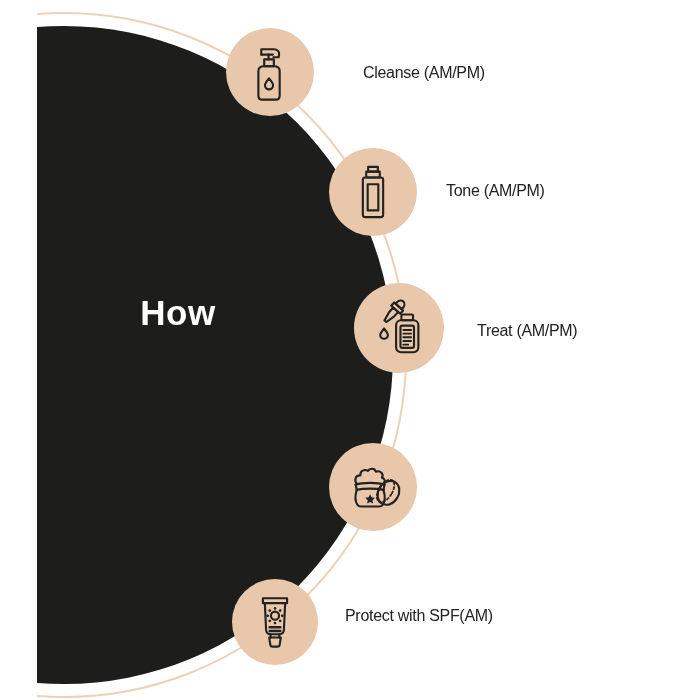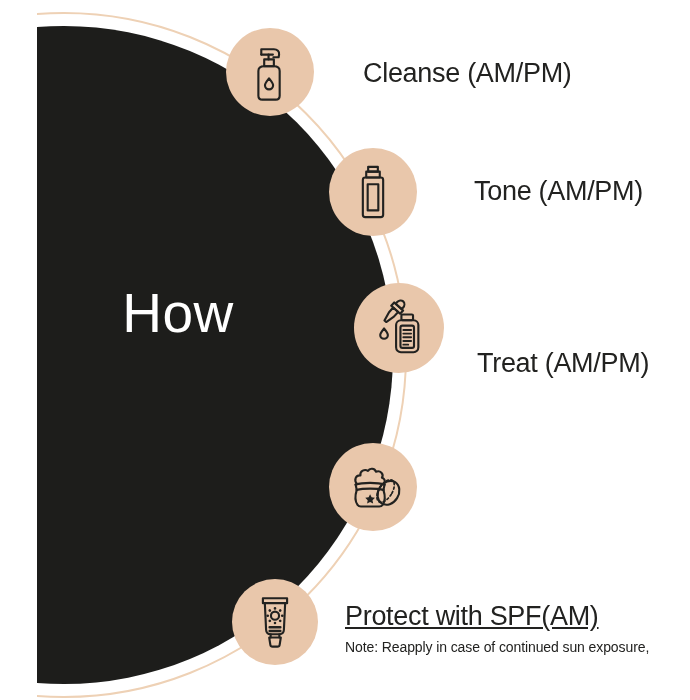--- a/index.html
+++ b/index.html
@@ -12,42 +12,42 @@
   .accent-ring{
     position:absolute;left:-316px;top:12px;width:686px;height:686px;
     border-radius:50%;border:2px solid var(--ring,#eed1b5);box-sizing:border-box;
   }
   .hero-circle{
     position:absolute;left:-302px;top:26px;width:658px;height:658px;
     border-radius:50%;background:var(--circle,#1d1d1b);
   }
   .title{
     position:absolute;left:48px;top:277px;width:260px;text-align:center;
-    color:var(--title_text,#fff);font-size:55px;line-height:72px;font-weight:400;
+    color:var(--title_text,#fff);font-size:35px;line-height:72px;font-weight:700;
     letter-spacing:0.5px;
   }
   .step-icon{
     position:absolute;border-radius:50%;background:var(--icon_bg,#e9c7ab);
     display:flex;align-items:center;justify-content:center;
   }
   .step-icon svg{display:block;}
   .i1{left:226px;top:28px;width:88px;height:88px;}
   .i2{left:329px;top:148px;width:88px;height:88px;}
   .i3{left:354px;top:283px;width:90px;height:90px;}
   .i4{left:329px;top:443px;width:88px;height:88px;}
   .i5{left:232px;top:579px;width:86px;height:86px;}
   .step-label{
-    position:absolute;font-size:27px;line-height:30px;letter-spacing:-0.3px;
+    position:absolute;font-size:16px;line-height:30px;letter-spacing:-0.3px;
     color:var(--text,#222220);white-space:nowrap;font-weight:400;
   }
   .l1{left:363px;top:58px;}
-  .l2{left:474px;top:176px;}
-  .l3{left:477px;top:316px;margin-top:32px;}
+  .l2{left:446px;top:176px;}
+  .l3{left:477px;top:316px;}
   .l4{left:447px;top:481px;}
-  .l5{left:345px;top:601px;text-decoration:underline;}
+  .l5{left:345px;top:601px;}
   .note{
     position:absolute;left:345px;top:638px;font-size:14px;line-height:18px;
     letter-spacing:-0.1px;color:var(--text,#222220);white-space:nowrap;
   }
   .ic{stroke:#222220;fill:none;stroke-width:2.2;stroke-linecap:round;stroke-linejoin:round;}
   .ic .fillable{fill:#222220;stroke:none;}
 </style>
 </head>
 <body>
 
@@ -121,16 +121,15 @@
       <path d="M14.5 11.5 l1.3 27.5 c.15 3 1.9 4.6 4.6 4.6 h9.2 c2.7 0 4.45 -1.6 4.6 -4.6 l1.3 -27.5"></path>
       <circle cx="25" cy="24.5" r="4.2"></circle>
       <path d="M25 16.9 v.1 M25 32 v.1 M17.4 24.5 h.1 M32.5 24.5 h.1 M19.6 19.1 l.1 .1 M30.3 29.8 l.1 .1 M30.4 19.1 l-.1 .1 M19.7 29.8 l-.1 .1" stroke-width="2.7"></path>
       <path d="M19.5 36.5 h11 M19.5 40.3 h11" stroke-width="2.6"></path>
       <path d="M20.5 43.6 v3.4 M29.5 43.6 v3.4"></path>
       <path d="M19 47 h12 l-1.2 7.6 c-.2 1.3 -1 1.9 -2.3 1.9 h-5 c-1.3 0 -2.1 -.6 -2.3 -1.9 z"></path>
     </svg>
   </div>
   <div class="step-label l5">Protect with SPF(AM)</div>
   <div class="note">
-    <div>Note: Reapply in case of continued sun exposure,</div>
   </div>
 
 </div>
 
 </body></html>

